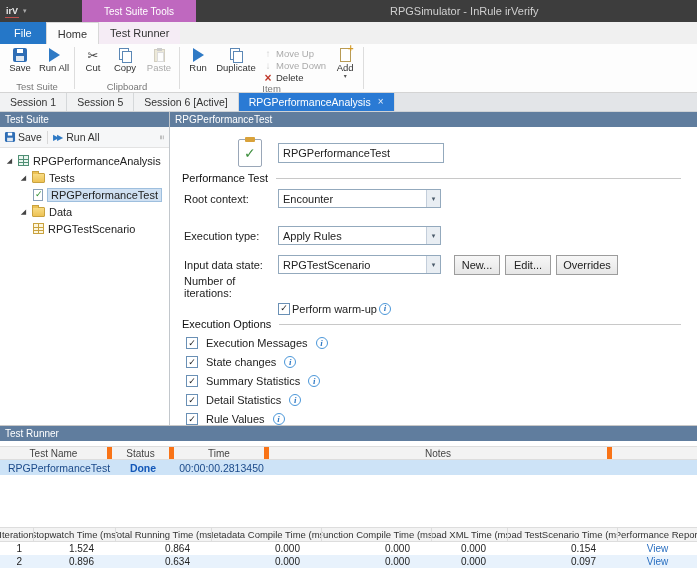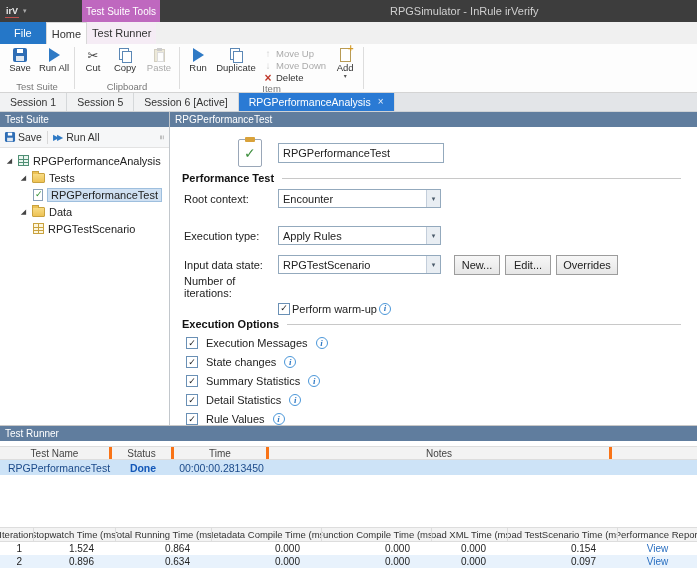--- a/index.html
+++ b/index.html
@@ -5,26 +5,26 @@
   *{margin:0;padding:0;box-sizing:border-box}
   html,body{background:#888}
   body{font-family:"Liberation Sans","DejaVu Sans",sans-serif;font-size:11px;color:#222}
   .app{width:697px;height:568px;background:#0c4a6e;overflow:hidden;display:flex;flex-direction:column;position:relative}
 
   
   .titlebar{height:22px;background:#3d3d3d;flex:none;position:relative;display:flex;align-items:center}
   .qat{display:flex;align-items:center;gap:4px;padding-left:5px}
   .app-logo{color:#e8e8e8;font-size:9px;font-weight:bold;letter-spacing:0;border-bottom:1px solid #c0504d;padding:0 1px;line-height:12px}
   .qat-caret{color:#aaa;font-size:7px}
-  .ctx-header{position:absolute;left:82px;top:0;width:78px;height:22px;background:#bf68bf;color:#fff;display:flex;align-items:center;justify-content:center;font-size:10px}
+  .ctx-header{position:absolute;left:82px;top:0;width:114px;height:22px;background:#bf68bf;color:#fff;display:flex;align-items:center;justify-content:center;font-size:10px}
   .win-title{position:absolute;left:390px;top:0;height:22px;display:flex;align-items:center;color:#cfcfcf;font-size:11px}
 
   
   .tabrow{height:22px;background:#f0f0f0;flex:none;display:flex;align-items:stretch}
-  .tab{padding:0 5px;display:flex;align-items:center;color:#333;font-size:11px}
+  .tab{padding:0 11px;display:flex;align-items:center;color:#333;font-size:11px}
   .tab-file{background:#2577c8;color:#fff;padding:0 14px}
   .tab-active{background:#fdfdfd;border:1px solid #d8d8d8;border-bottom:none;color:#333;margin-bottom:-1px}
   .tab-ctx{background:#f5ecf5}
 
   
   .ribbon{height:49px;background:#fdfdfd;border-bottom:1px solid #d4d4d4;flex:none;display:flex;align-items:stretch}
   .rgroup{display:flex;flex-direction:column;padding:2px 3px 0 3px}
   .rbtns{flex:1;display:flex;align-items:flex-start}
   .rlabel{height:11px;line-height:11px;text-align:center;color:#777;font-size:9.5px;flex:none}
   .rsep{width:1px;background:#ddd;margin:3px 0;flex:none}
@@ -90,42 +90,42 @@
   .i-test{width:10px;height:12px;background:#fff;border:1px solid #8aa0b8;position:relative;display:inline-block;flex:none}
   .i-test::after{content:"✓";position:absolute;left:1px;top:-1px;color:#2f8f2f;font-size:9px;font-weight:bold}
 
   
   .right{flex:1;display:flex;flex-direction:column;background:#fff;min-width:0}
   .editor-body{flex:1;position:relative;overflow:hidden}
   .i-clip-big{width:24px;height:28px;background:#fff;border:1px solid #9aa7b8;border-radius:2px;position:relative;display:inline-block}
   .i-clip-big::before{content:"";position:absolute;left:6px;top:-3px;width:10px;height:5px;background:#d9a23a;border-radius:1px}
   .i-clip-big::after{content:"✓";position:absolute;left:5px;top:5px;color:#3f8f3f;font-size:14px;font-weight:bold}
   .name-input{position:absolute;left:108px;top:16px;width:166px;height:20px;border:1px solid #93a9bd;padding:0 4px;font:11px "Liberation Sans","DejaVu Sans",sans-serif;color:#222}
-  .section{position:absolute;left:12px;right:16px;height:14px;display:flex;align-items:center;font-weight:bold;color:#111;white-space:nowrap}
+  .section{position:absolute;left:12px;right:16px;height:14px;display:flex;align-items:center;font-weight:normal;color:#111;white-space:nowrap}
   .section::after{content:"";flex:1;height:1px;background:#c8c8c8;margin-left:8px}
   .frow{position:absolute;left:14px;right:10px;height:19px;display:flex;align-items:center}
   .flabel{width:94px;flex:none;color:#222}
   .combo{width:163px;height:19px;border:1px solid #93a9bd;background:#fff;display:flex;align-items:stretch;flex:none}
   .cval{flex:1;padding-left:4px;display:flex;align-items:center;overflow:hidden;white-space:nowrap}
   .cbtn{width:14px;background:#e9eef3;border-left:1px solid #c3cedb;display:flex;align-items:center;justify-content:center;color:#4a5a6a;font-size:7px;flex:none}
   .spinbtns{width:13px;background:#e9eef3;border-left:1px solid #c3cedb;display:flex;flex-direction:column;align-items:center;justify-content:center;color:#4a5a6a;font-size:5.5px;line-height:6px;flex:none}
   .inline-btns{display:flex;gap:5px;margin-left:13px}
   .wbtn{height:20px;border:1px solid #9c9c9c;background:linear-gradient(#f7f7f7,#e6e6e6);display:inline-flex;align-items:center;justify-content:center;font:11px "Liberation Sans","DejaVu Sans",sans-serif;color:#222;padding:0 0}
   .bw46{min-width:46px}.bw62{min-width:62px}
   .cb{width:12px;height:12px;border:1px solid #6a90b5;background:#fff;display:inline-flex;align-items:center;justify-content:center;font-size:9px;font-weight:bold;color:#222;line-height:1;flex:none}
   .cbl{padding:0 2px;color:#222}
   .info{width:12px;height:12px;border-radius:50%;border:1px solid #4b97d9;color:#2f7ac5;background:#fff;display:inline-flex;align-items:center;justify-content:center;font-family:"Liberation Serif","DejaVu Serif",serif;font-style:italic;font-weight:bold;font-size:9px;line-height:1;flex:none}
   .orow{position:absolute;left:16px;height:16px;display:flex;align-items:center;gap:6px}
 
   
   .runner{height:143px;flex:none;display:flex;flex-direction:column;background:#fff;border-top:1px solid #c8c8c8}
   .greenbar{height:18px;background:#dbeedb;border-bottom:1px solid #c2dcc2;flex:none;display:flex;align-items:center;padding-left:6px;color:#1e7a1e;font-weight:bold;font-size:10.5px}
   .rgap{height:5px;flex:none;background:#fff}
   .rtable-head{height:14px;flex:none;display:flex;background:#f3f3f3;border-top:1px solid #ddd;border-bottom:1px solid #ddd;font-size:10px;color:#444}
-  .rth{display:flex;align-items:center;justify-content:center;border-right:3px solid #f97316;overflow:hidden;flex:none}
+  .rth{display:flex;align-items:center;justify-content:center;border-right:5px solid #f97316;overflow:hidden;flex:none}
   .r0{width:112px}.r1{width:62px}.r2{width:95px}.r3{width:343px}.r4{flex:1;border-right:none}
   .rtable-row{height:15px;flex:none;display:flex;align-items:center;background:#cde3f7;color:#1b4a8a;font-size:10.5px}
   .rc{overflow:hidden;white-space:nowrap;flex:none}
   .cl{padding-left:8px}.cc{justify-content:center;display:flex}.bold{font-weight:bold;color:#1257b8}
   .rspacer{flex:1;background:#fff}
   .itable-head{height:15px;flex:none;display:flex;background:#f3f3f3;border-top:1px solid #ddd;border-bottom:1px solid #ddd;font-size:9.5px;color:#333}
   .ith{display:flex;align-items:center;justify-content:center;border-right:1px solid #ddd;white-space:nowrap;overflow:hidden;flex:none}
   .c0{width:34px}.c1{width:82px}.c2{width:96px}.c3{width:110px}.c4{width:110px}.c5{width:76px}.c6{width:110px}.c7{width:79px;border-right:none}
   .irow{height:13px;flex:none;display:flex;align-items:center;font-size:10px;color:#222;background:#fff}
   .irow.alt{background:#e8f2fc}

